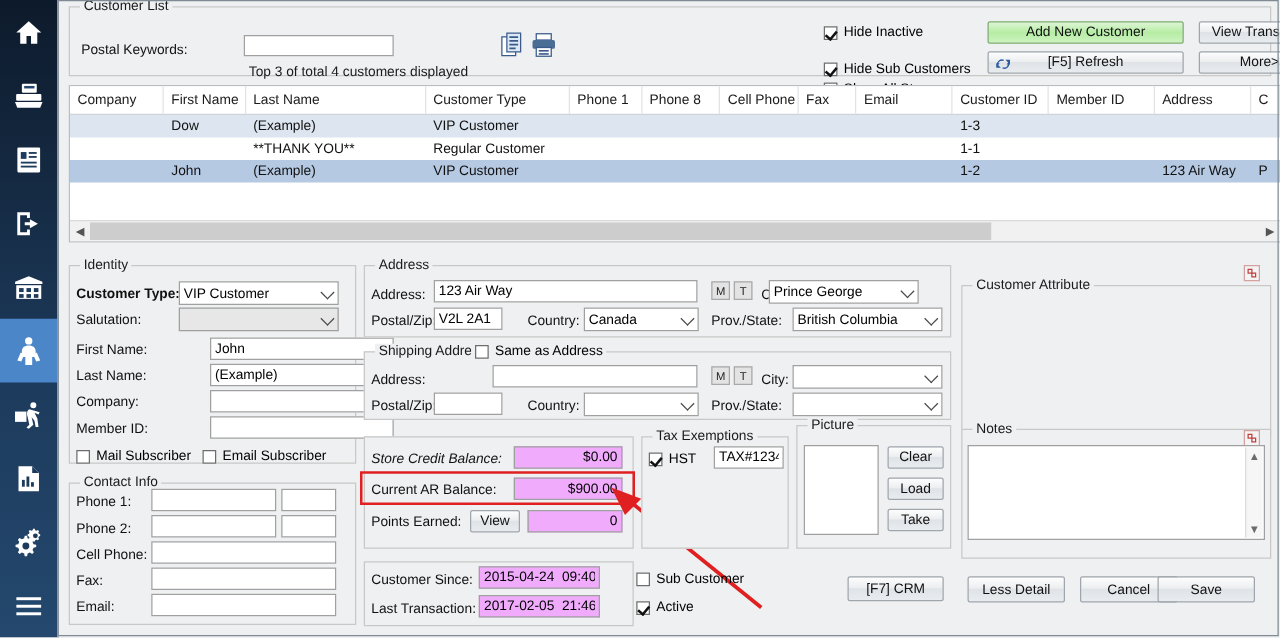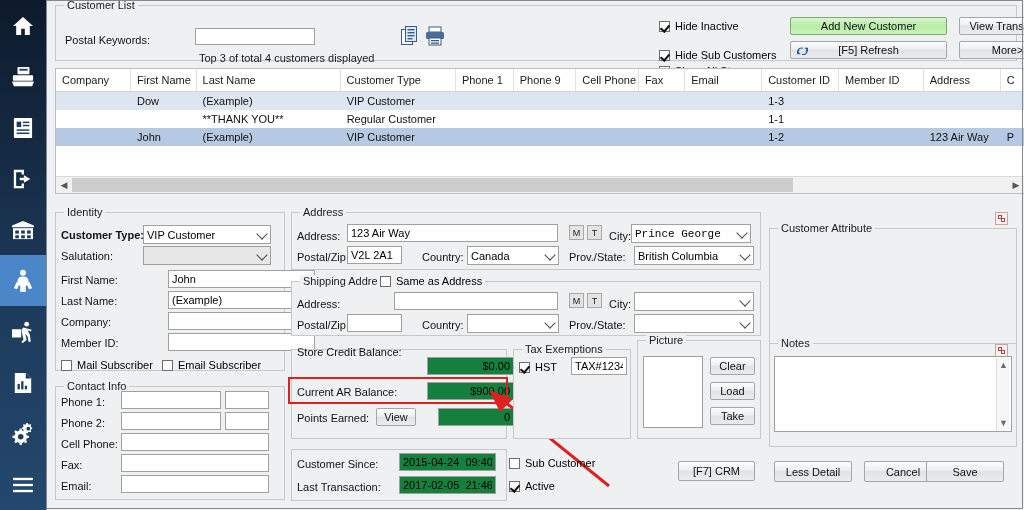--- a/index.html
+++ b/index.html
@@ -41,21 +41,21 @@
   .grp-title{
     position:absolute;background:#eff0f1;padding:0 3px;font-size:11px;color:#1a1a1a;
     top:-7px;left:8px;white-space:nowrap;
   }
   .lbl{font-size:11px;color:#111;white-space:nowrap;}
   .tbox{
     background:#fff;border:1px solid #a0a0a0;box-sizing:border-box;
     font-family:"Liberation Sans",sans-serif;font-size:11px;color:#000;
     padding:1px 3px;outline:none;
   }
-  .tbox.ro{background:#15803d;margin-left:16px;}
+  .tbox.ro{background:#f0abfc;}
   .tbox.num{text-align:right;}
   .combo{
     background:#fff;border:1px solid #a0a0a0;box-sizing:border-box;position:relative;
     font-size:11px;padding:1px 16px 1px 3px;color:#000;display:flex;align-items:center;
   }
   .combo.dis{background:#e7e7e7;}
   .combo .chev{
     position:absolute;right:4px;top:50%;width:7px;height:7px;margin-top:-5px;
     border-right:1.6px solid #4a4a4a;border-bottom:1.6px solid #4a4a4a;
     transform:rotate(45deg);
@@ -273,21 +273,21 @@
     <div class="btn" style="position:absolute;left:912px;top:17px;width:110px;height:18px;">View Transactions</div>
     <div class="btn" style="position:absolute;left:912px;top:41px;width:110px;height:18px;">More&gt;&gt;&gt;</div>
 
     <div class="grid" style="left:8px;top:68px;width:970px;height:126px;">
       <div class="grid-head" id="grid-head">
           <div class="cell" style="width: 78px;">Company</div>
           <div class="cell" style="width: 68px;">First Name</div>
           <div class="cell" style="width: 150px;">Last Name</div>
           <div class="cell" style="width: 120px;">Customer Type</div>
           <div class="cell" style="width: 60px;">Phone 1</div>
-          <div class="cell" style="width: 65px;">Phone 9</div>
+          <div class="cell" style="width: 65px;">Phone 8</div>
           <div class="cell" style="width: 65px;">Cell Phone</div>
           <div class="cell" style="width: 48px;">Fax</div>
           <div class="cell" style="width: 80px;">Email</div>
           <div class="cell" style="width: 80px;">Customer ID</div>
           <div class="cell" style="width: 88px;">Member ID</div>
           <div class="cell" style="width: 80px;">Address</div>
           <div class="cell" style="width: 24px;">C</div>
         </div>
       <div id="grid-body">
           <div class="grid-row sel-light">
@@ -392,21 +392,21 @@
     <input class="tbox" type="text" style="position: absolute; left: 74px; top: 475px; width: 148px; height: 18px;" value="">
 
     <div class="grp" style="left:244px;top:212px;width:470px;height:58px;">
       <span class="grp-title">Address</span>
     </div>
     <span class="lbl" style="position:absolute;left:250px;top:230px;">Address:</span>
     <input class="tbox" type="text" style="position: absolute; left: 300px; top: 224px; width: 211px; height: 18px;" value="123 Air Way">
     <div class="mt-btn" style="position:absolute;left:522px;top:225px;">M</div>
     <div class="mt-btn" style="position:absolute;left:540px;top:225px;">T</div>
     <span class="lbl" style="position:absolute;left:562px;top:230px;">City:</span>
-    <div class="combo" style="position:absolute;left:584px;top:224px;width:120px;height:19px;font-family:Liberation Mono, monospace;">
+    <div class="combo" style="position:absolute;left:568px;top:224px;width:120px;height:19px;">
       <span>Prince George</span>
         <span class="chev"></span>
     </div>
     <span class="lbl" style="position:absolute;left:250px;top:251px;">Postal/Zip:</span>
     <input class="tbox" type="text" style="position: absolute; left: 300px; top: 246px; width: 55px; height: 18px;" value="V2L 2A1">
     <span class="lbl" style="position:absolute;left:375px;top:251px;">Country:</span>
     <div class="combo" style="position:absolute;left:420px;top:246px;width:92px;height:19px;">
       <span>Canada</span>
         <span class="chev"></span>
     </div>
@@ -439,21 +439,21 @@
       <span></span>
         <span class="chev"></span>
     </div>
     <span class="lbl" style="position:absolute;left:522px;top:319px;">Prov./State:</span>
     <div class="combo" style="position:absolute;left:587px;top:314px;width:120px;height:19px;">
       <span></span>
         <span class="chev"></span>
     </div>
 
     <div class="grp" style="left:244px;top:349px;width:216px;height:90px;"></div>
-    <span class="lbl" style="position:absolute;left:250px;top:346px;">Store Credit Balance:</span>
+    <span class="lbl" style="position:absolute;left:250px;top:361px;font-style:italic;">Store Credit Balance:</span>
     <input class="tbox ro num" type="text" readonly="" style="position: absolute; left: 364px; top: 357px; width: 87px; height: 18px;" value="$0.00">
     <span class="lbl" style="position:absolute;left:250px;top:386px;">Current AR Balance:</span>
     <input class="tbox ro num" type="text" readonly="" style="position: absolute; left: 364px; top: 382px; width: 87px; height: 18px;" value="$900.00">
     <span class="lbl" style="position:absolute;left:250px;top:412px;">Points Earned:</span>
     <div class="btn" style="position:absolute;left:329px;top:408px;width:40px;height:18px;">View</div>
     <input class="tbox ro num" type="text" readonly="" style="position: absolute; left: 375px; top: 408px; width: 76px; height: 18px;" value="0">
 
     <div class="redbox" style="left:241px;top:377px;width:220px;height:27px;"></div>
 
     <svg style="position:absolute;left:440px;top:390px;" width="130" height="100" viewBox="0 0 130 100">

